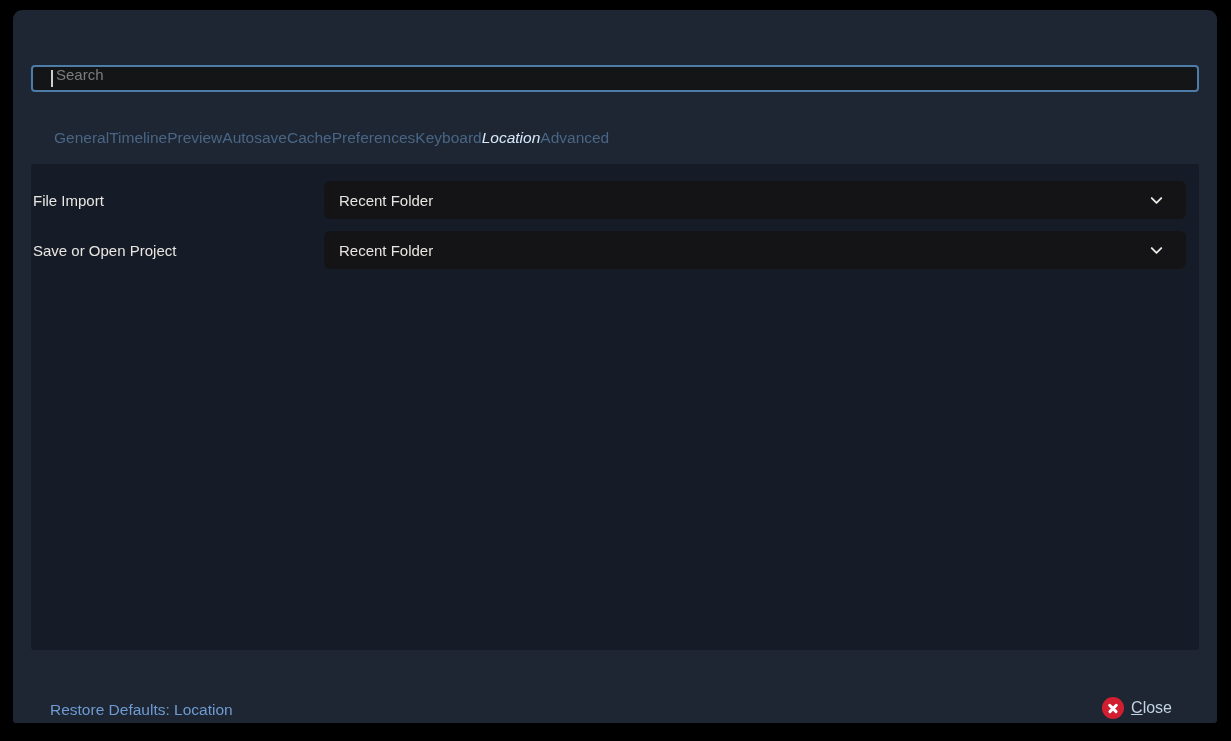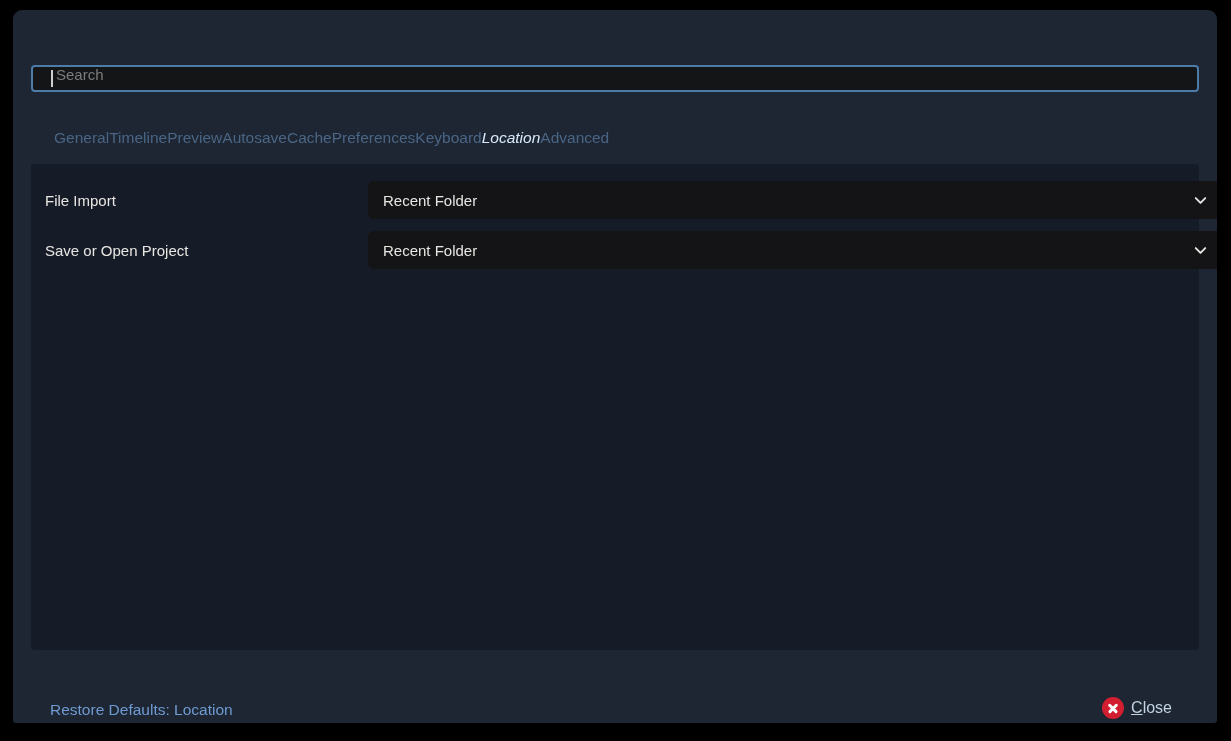--- a/index.html
+++ b/index.html
@@ -45,25 +45,25 @@
     padding: 4px 0; cursor: default;
     font-family: "Liberation Sans", "DejaVu Sans", sans-serif; }
   .tab.active { color: #d7e8fa; font-style: italic; }
 
   
   .panel { position: absolute; left: 18px; top: 154px; width: 1168px; height: 486px;
     background: #161c27; border-radius: 3px; }
   .row { position: absolute; left: 0; width: 100%; height: 38px;
     display: flex; align-items: center; }
   .row-1 { top: 17px; } .row-2 { top: 67px; } .row-3 { top: 118px; }
-  .row-label { position: absolute; left: 14px; font-size: 15px; color: #e8e6e2; }
+  .row-label { position: absolute; left: 2px; font-size: 15px; color: #e8e6e2; }
   .dropdown { position: absolute; left: 293px; width: 862px; height: 38px;
     background: #141416; border: none; border-radius: 6px; display: flex;
     align-items: center; justify-content: space-between; padding: 0 14px 0 15px;
-    cursor: default; font-family: "Liberation Sans", "DejaVu Sans", sans-serif; margin-left: 44px; }
+    cursor: default; font-family: "Liberation Sans", "DejaVu Sans", sans-serif; }
   .dropdown-value { font-size: 15px; color: #e8e6e2; }
   .chevron { width: 19px; height: 19px; flex: 0 0 auto; margin-right: 6px; }
 
   
   .footer { position: absolute; left: 0; top: 640px; width: 100%; height: 73px;
     display: flex; align-items: flex-end; justify-content: space-between;
     padding: 0 45px 4px 37px; }
   .restore-link { font-size: 15.5px; color: #6f9bd2; background: none; border: none;
     cursor: default; font-family: "Liberation Sans", "DejaVu Sans", sans-serif; }
   .close-btn { display: flex; align-items: center; gap: 7px; background: none;

